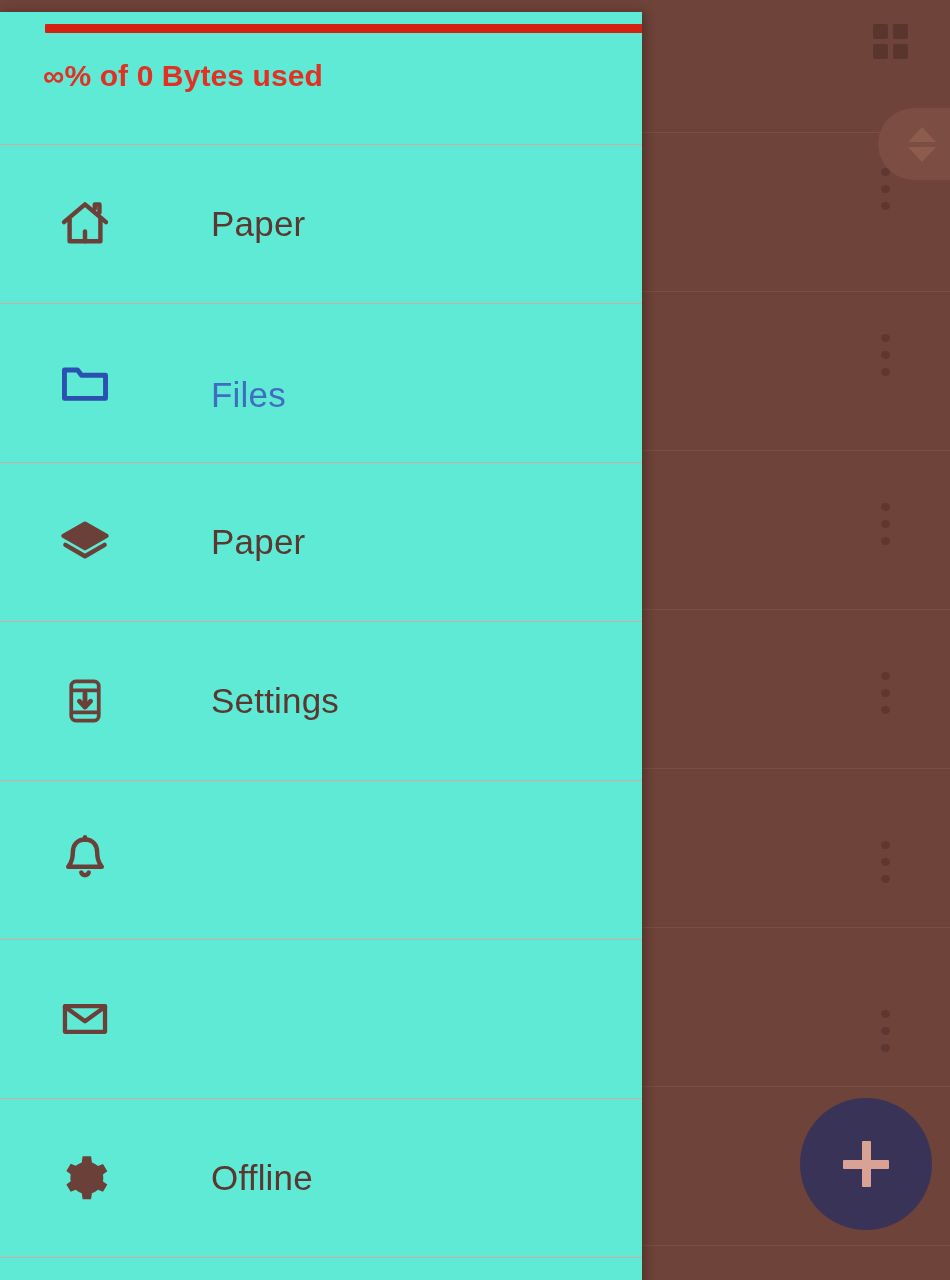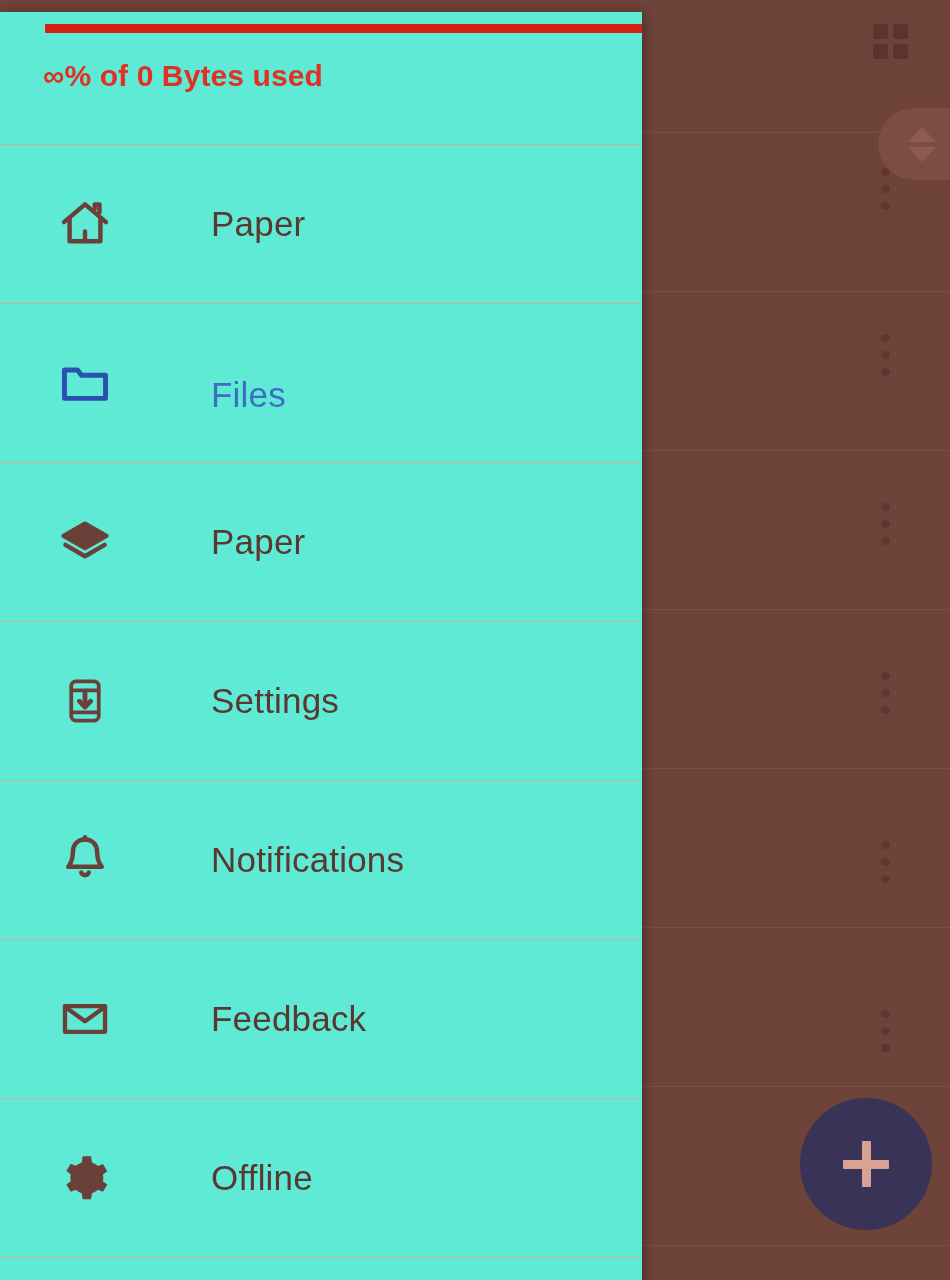--- a/index.html
+++ b/index.html
@@ -316,31 +316,29 @@
   </div>
 
   <div class="nav-item">
     <span class="nav-icon">
       <svg width="56" height="56" viewBox="0 0 24 24" fill="none" stroke="#6b4038" stroke-width="1.9" stroke-linecap="round" stroke-linejoin="round">
         <path d="M12 3.2c-3.2 0-5.2 2.3-5.2 5.4 0 4.4-1.6 5.6-2 6.3h14.4c-.4-.7-2-1.9-2-6.3 0-3.1-2-5.4-5.2-5.4z"></path>
         <path d="M12 2.2v1.1"></path>
         <path d="M10.4 17.4a1.7 1.7 0 0 0 3.2 0"></path>
       </svg>
     </span>
-    <span class="nav-label">Notifications</span>
   </div>
 
   <div class="nav-item">
     <span class="nav-icon">
       <svg width="54" height="54" viewBox="0 0 24 24" fill="none" stroke="#6b4038" stroke-width="1.9" stroke-linecap="round" stroke-linejoin="round">
         <rect x="3.1" y="6.3" width="17.8" height="11.4"></rect>
         <path d="M3.1 6.6 12 13l8.9-6.4"></path>
       </svg>
     </span>
-    <span class="nav-label">Feedback</span>
   </div>
 
   <div class="nav-item">
     <span class="nav-icon">
       <svg width="52" height="52" viewBox="0 0 24 24" fill="#6b4038">
         <path d="M12 8.1a3.9 3.9 0 1 0 0 7.8 3.9 3.9 0 0 0 0-7.8zm0 5.9a2 2 0 1 1 0-4 2 2 0 0 1 0 4z"></path>
         <path d="M20.3 13.6a8.6 8.6 0 0 0 0-3.2l2-1.5-2-3.4-2.3 1a8.5 8.5 0 0 0-2.8-1.6L14.8 2h-3.9l-.4 2.8a8.5 8.5 0 0 0-2.8 1.6l-2.3-1-2 3.4 2 1.5a8.6 8.6 0 0 0 0 3.2l-2 1.5 2 3.4 2.3-1a8.5 8.5 0 0 0 2.8 1.6l.4 2.8h3.9l.4-2.8a8.5 8.5 0 0 0 2.8-1.6l2.3 1 2-3.4z"></path>
       </svg>
     </span>
     <span class="nav-label">Offline</span>

